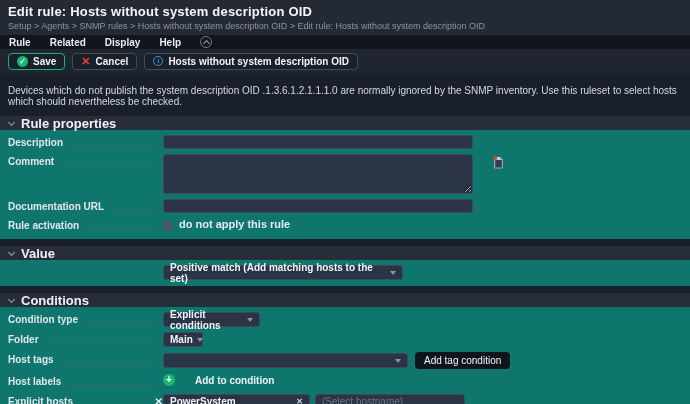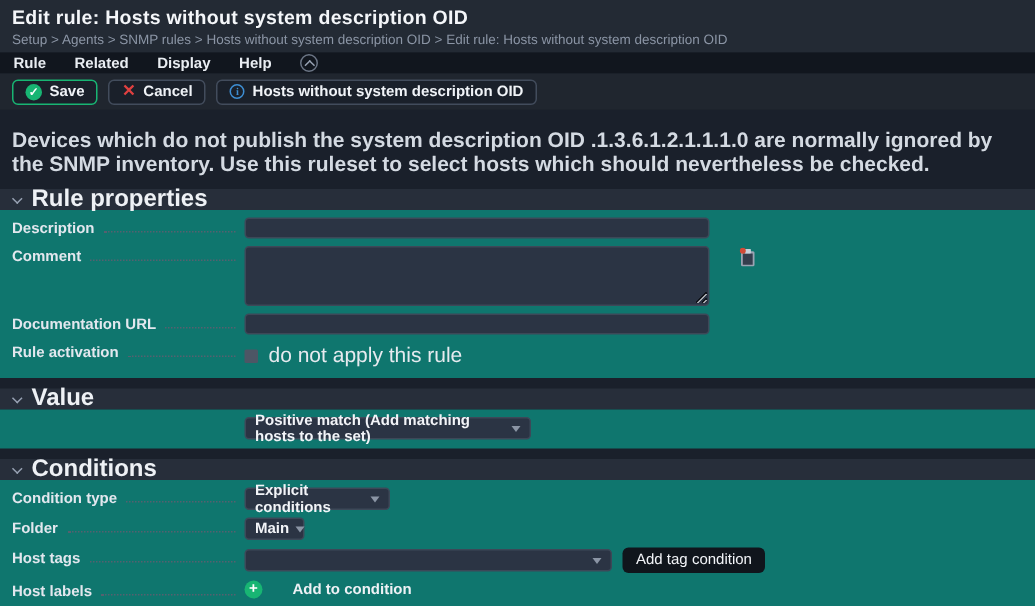--- a/index.html
+++ b/index.html
@@ -31,25 +31,25 @@
     border-radius:4px; border:1px solid #424c5c; background:#1a202a;
     font-size:10px; font-weight:bold; color:#f0f3f7; cursor:default; }
   .btn-save { border-color:#18b573; }
   .ic-circle-green { width:11px; height:11px; border-radius:50%; background:#18b573; color:#fff;
     font-size:8px; line-height:11px; text-align:center; font-weight:bold; }
   .ic-x { color:#e04040; font-weight:bold; font-size:11px; line-height:11px; }
   .ic-info { width:10px; height:10px; border-radius:50%; border:1.5px solid #3e8fd4; color:#3e8fd4;
     font-size:7px; line-height:8px; text-align:center; font-weight:bold; font-family:"Liberation Serif",serif; }
 
   
-  .help-area { padding:12px 8px 9px; font-size:14px; color:#d4dae2;font-weight:bold; }
+  .help-area { padding:12px 8px 9px; font-size:10px; color:#d4dae2; }
 
   
   .section-header { height:14px; background:#272e3a; display:flex; align-items:center; padding:0 9px;
-    font-size:16px; font-weight:bold; color:#eef1f5; }
+    font-size:13px; font-weight:bold; color:#eef1f5; }
   .section-header .chev { margin-right:7px; margin-top:-2px; }
   .section-body { background:#0f766e; padding:5px 8px 3px; }
   .section-gap { height:7px; }
 
   
   .row { display:flex; align-items:flex-start; margin-bottom:5px; }
   .row-label { width:155px; flex:none; display:flex; align-items:baseline;
     font-size:10px; font-weight:bold; color:#e2e7ee; padding-top:2px; }
   .leader { flex:1; border-bottom:1px dotted #56606f; margin:0 6px 2px 6px; height:8px; }
   .field { flex:1; display:flex; align-items:flex-start; }
@@ -61,21 +61,21 @@
 
   .dropdown { display:inline-flex; align-items:center; justify-content:space-between;
     background:#2b3444; border:1px solid #3d4858; border-radius:3px; height:15px; padding:0 6px;
     font-size:10px; font-weight:bold; color:#f2f4f8; cursor:default; }
   .dd-arrow { width:0; height:0; border-left:3px solid transparent; border-right:3px solid transparent;
     border-top:4px solid #8b95a5; margin-left:8px; flex:none; }
   .dd-clear { color:#cfd6df; font-size:8px; font-weight:bold; margin-left:6px; }
   .dd-placeholder { color:#6b7585; font-weight:normal; }
 
   .checkbox { width:9px; height:9px; background:#4d5665; border-radius:1px; flex:none; margin-top:2px; }
-  .cb-label { font-size:14px; font-weight:normal; color:#e6eaef; margin-left:7px; }
+  .cb-label { font-size:11px; font-weight:bold; color:#e6eaef; margin-left:7px; }
 
   .btn-dark { background:#10151c; border-radius:4px; height:17px; display:inline-flex; align-items:center;
     padding:0 9px; font-size:10px; font-weight:normal; color:#f2f4f8; margin-left:7px; cursor:default; }
 
   .ic-plus { width:12px; height:12px; border-radius:50%; background:#18b573; color:#fff; font-size:10px;
     line-height:11px; text-align:center; font-weight:bold; flex:none; }
   .add-cond-label { font-size:10px; font-weight:bold; margin-left:20px; color:#eef1f5; }
 
   .remove-x { font-size:10px; font-weight:bold; color:#eef1f5; margin-left:2px; cursor:default; }
 
@@ -179,21 +179,21 @@
 
 <div class="section">
   <div class="section-header">
     <span class="chev chev-down"></span>
     <span>Value</span>
   </div>
   <div class="section-body" style="padding-bottom:6px;">
     <div class="row" style="margin-bottom:0;">
       <div class="row-label"></div>
       <div class="field">
-        <span class="dropdown" style="width:191px;">
+        <span class="dropdown" style="width:240px;">
           <span>Positive match (Add matching hosts to the set)</span>
           <span class="dd-arrow"></span>
         </span>
       </div>
     </div>
   </div>
 </div>
 
 <div class="section-gap"></div>
 

